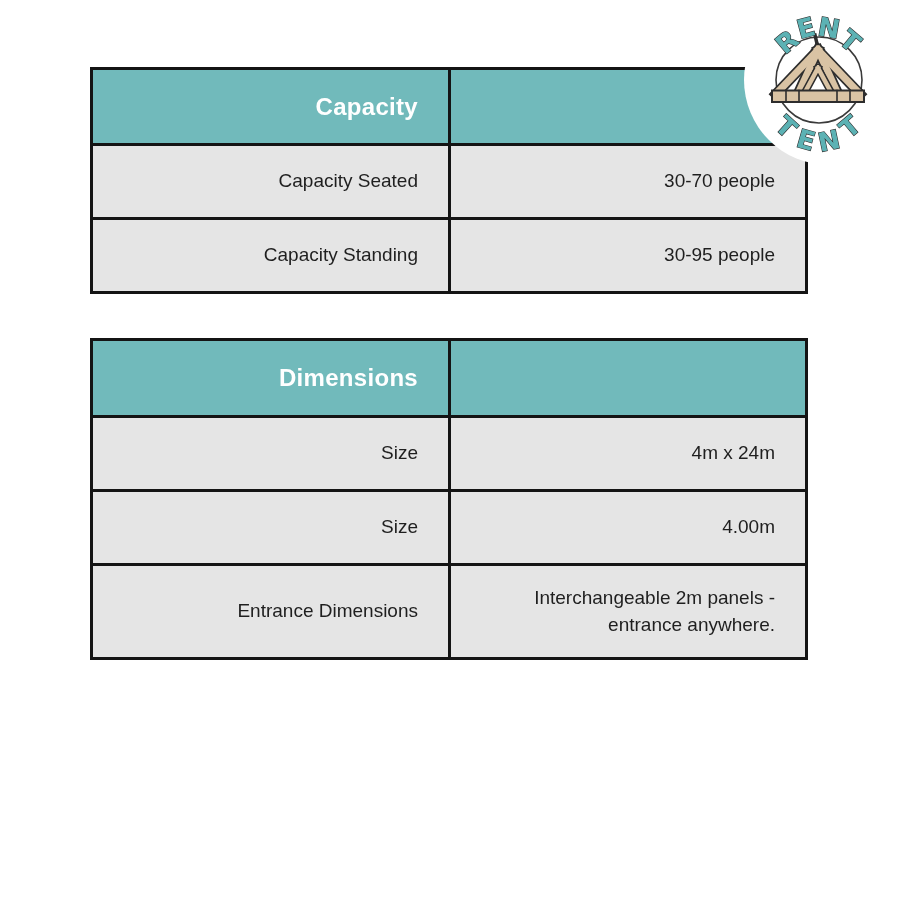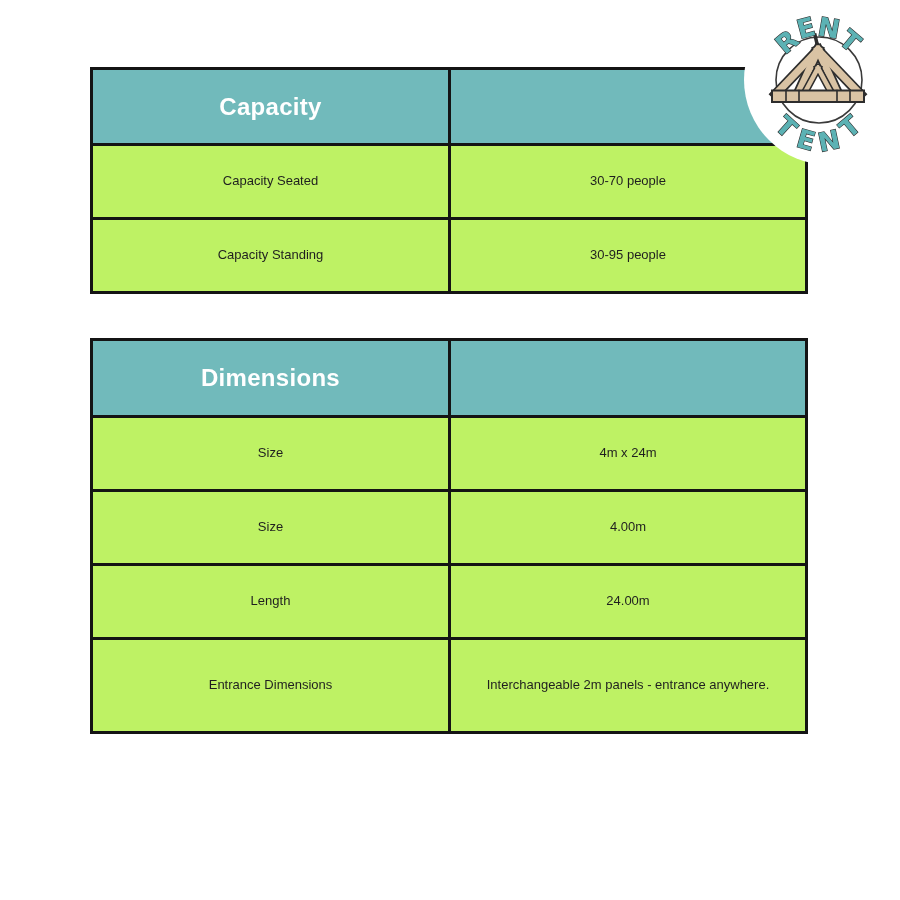--- a/index.html
+++ b/index.html
@@ -17,36 +17,36 @@
     position: absolute;
     left: 90px;
     width: 718px;
     border-collapse: collapse;
     table-layout: fixed;
     z-index: 1;
   }
   table.spec-table th,
   table.spec-table td {
     border: 3px solid #141414;
-    text-align: center;
+    text-align: right;
     vertical-align: middle;
     padding: 0 30px;
     margin-top: 12px;
   }
   table.spec-table th {
     background: #71babb;
     color: #ffffff;
     font-size: 24px;
     font-weight: bold;
     letter-spacing: 0.3px;
   }
   table.spec-table td {
-    font-size: 13px;
+    font-size: 19px;
     line-height: 1.4;
-    background: #bef264;
+    background: #e5e5e5;
   }
   #capacity-table { top: 67px; }
   #capacity-table tr.header-row  { height: 76px; }
   #capacity-table tr.data-row    { height: 74px; }
 
   #dimensions-table { top: 338px; }
   #dimensions-table tr.header-row { height: 77px; }
   #dimensions-table tr.data-row   { height: 74px; }
   #dimensions-table tr.tall-row   { height: 94px; }
   .wrap-narrow { display: inline-block; max-width: 290px; }
@@ -108,24 +108,20 @@
         <th></th>
       </tr>
       <tr class="data-row">
         <td>Size</td>
         <td>4m x 24m</td>
       </tr>
       <tr class="data-row">
         <td>Size</td>
         <td>4.00m</td>
       </tr>
-      <tr class="data-row">
-        <td>Length</td>
-        <td>24.00m</td>
-      </tr>
       <tr class="tall-row">
         <td>Entrance Dimensions</td>
         <td>
           <span class="wrap-narrow">Interchangeable 2m panels - entrance anywhere.</span>
         </td>
       </tr>
     </tbody>
   </table>
 
   <div class="logo">

